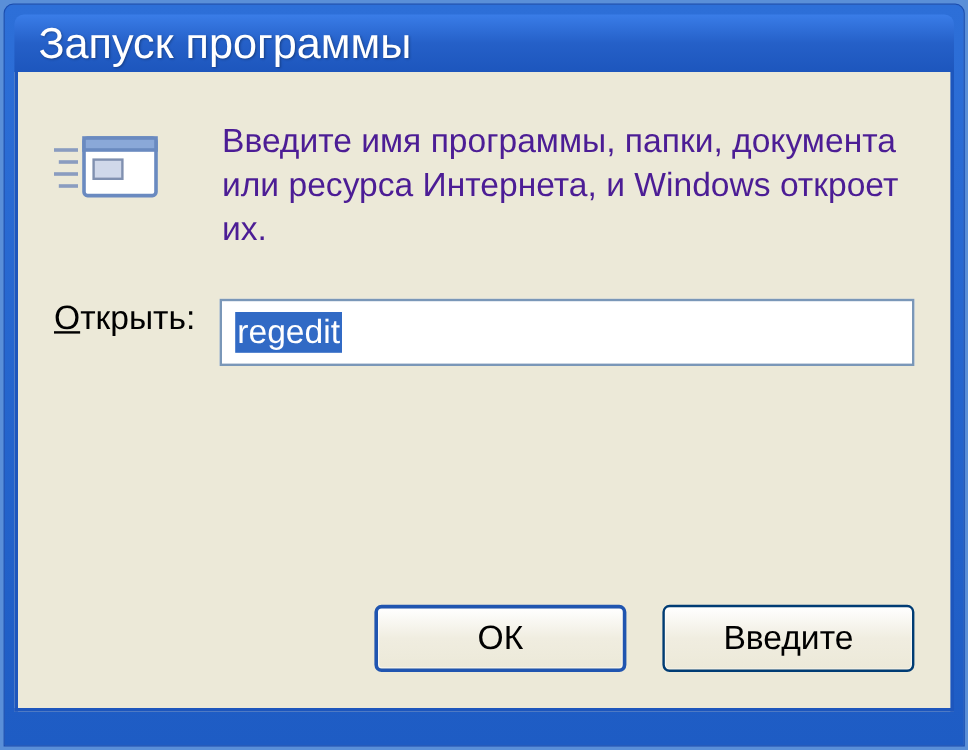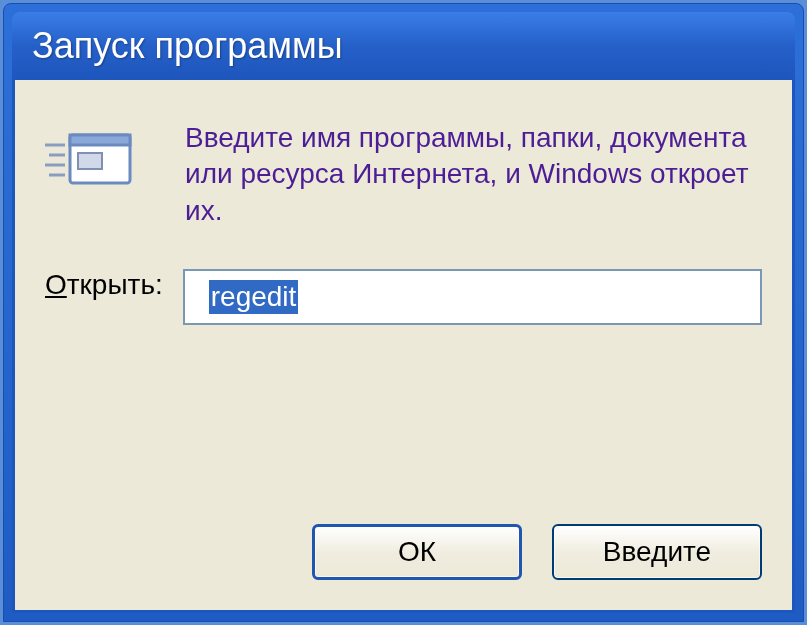--- a/index.html
+++ b/index.html
@@ -17,21 +17,21 @@
     }
     .window {
       background: linear-gradient(to bottom, #2d6fd8 0%, #1e5cc4 100%);
       border-radius: 8px 8px 0 0;
       width: 100%;
       height: 100%;
       padding: 8px;
       border: 1px solid #1a4db0;
     }
     .titlebar {
-      height: 68px;
+      height: 48px;
       background: linear-gradient(to bottom, #3a7de8 0%, #2560c8 50%, #1d56bd 100%);
       border-radius: 8px 8px 0 0;
       display: flex;
       align-items: center;
       padding: 0 20px;
     }
     .titlebar-text {
       color: #ffffff;
       font-size: 36px;
       font-weight: normal;
@@ -77,21 +77,21 @@
     .open-label .underline {
       text-decoration: underline;
     }
     .combo-box {
       flex: 1;
       display: flex;
       border: 2px solid #7a97b8;
       height: 56px;
       background: #ffffff;
       align-items: center;
-      padding-left: 24px;
+      padding-left: 11px;
     }
     .combo-text {
       font-size: 28px;
       background: #316ac5;
       color: #ffffff;
       padding: 1px 2px;
     }
     .button-row {
       position: absolute;
       bottom: 30px;

